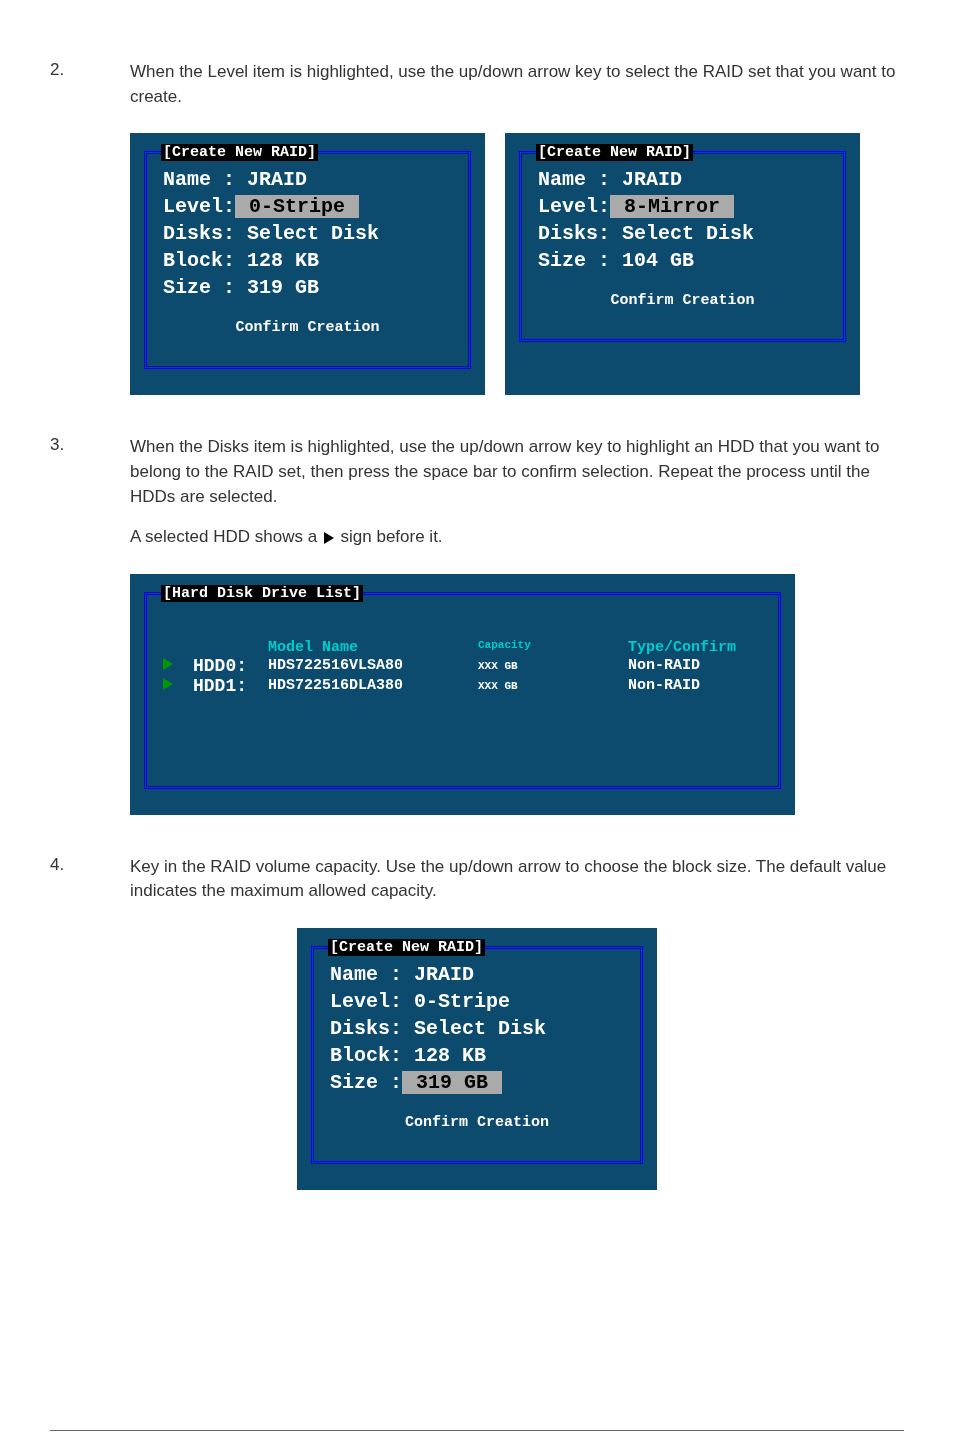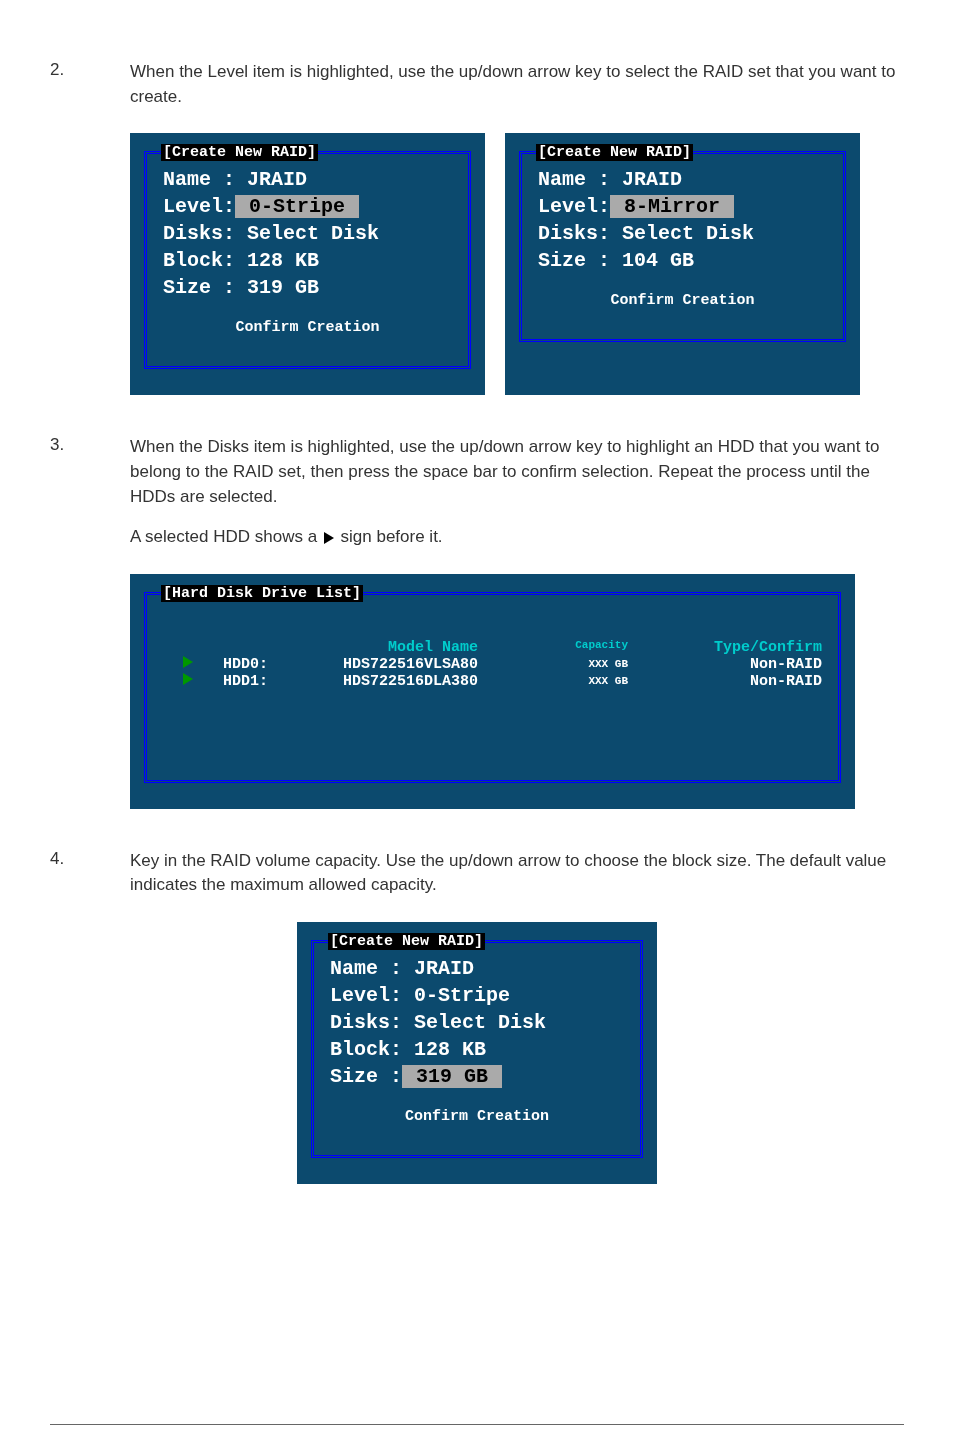--- a/index.html
+++ b/index.html
@@ -42,23 +42,22 @@
     }
     .terminal {
       background: #0c4a6e;
       padding: 18px 14px 26px 14px;
       position: relative;
     }
     .terminal.small {
       width: 355px;
     }
     .terminal.wide {
-      width: 725px;
+      width: 665px;
       margin: 24px 0 40px 80px;
-      text-align: right;
     }
     .terminal.centered {
       width: 360px;
       margin: 24px auto 60px auto;
     }
     .term-inner {
       border: 3px double #00f;
       padding: 12px 16px 30px 16px;
       position: relative;
     }
@@ -108,21 +107,21 @@
       color: #009900;
       font-size: 12px;
       font-family: "Courier New", monospace;
     }
     .col-hdd {
       width: 75px;
       flex-shrink: 0;
       font-family: "Courier New", monospace;
       font-weight: bold;
       color: #fff;
-      font-size: 15px;
+      font-size: 18px;
     }
     .col-model {
       width: 210px;
       flex-shrink: 0;
       font-family: "Courier New", monospace;
       font-weight: bold;
       font-size: 15px;
     }
     .col-capacity {
       width: 150px;

